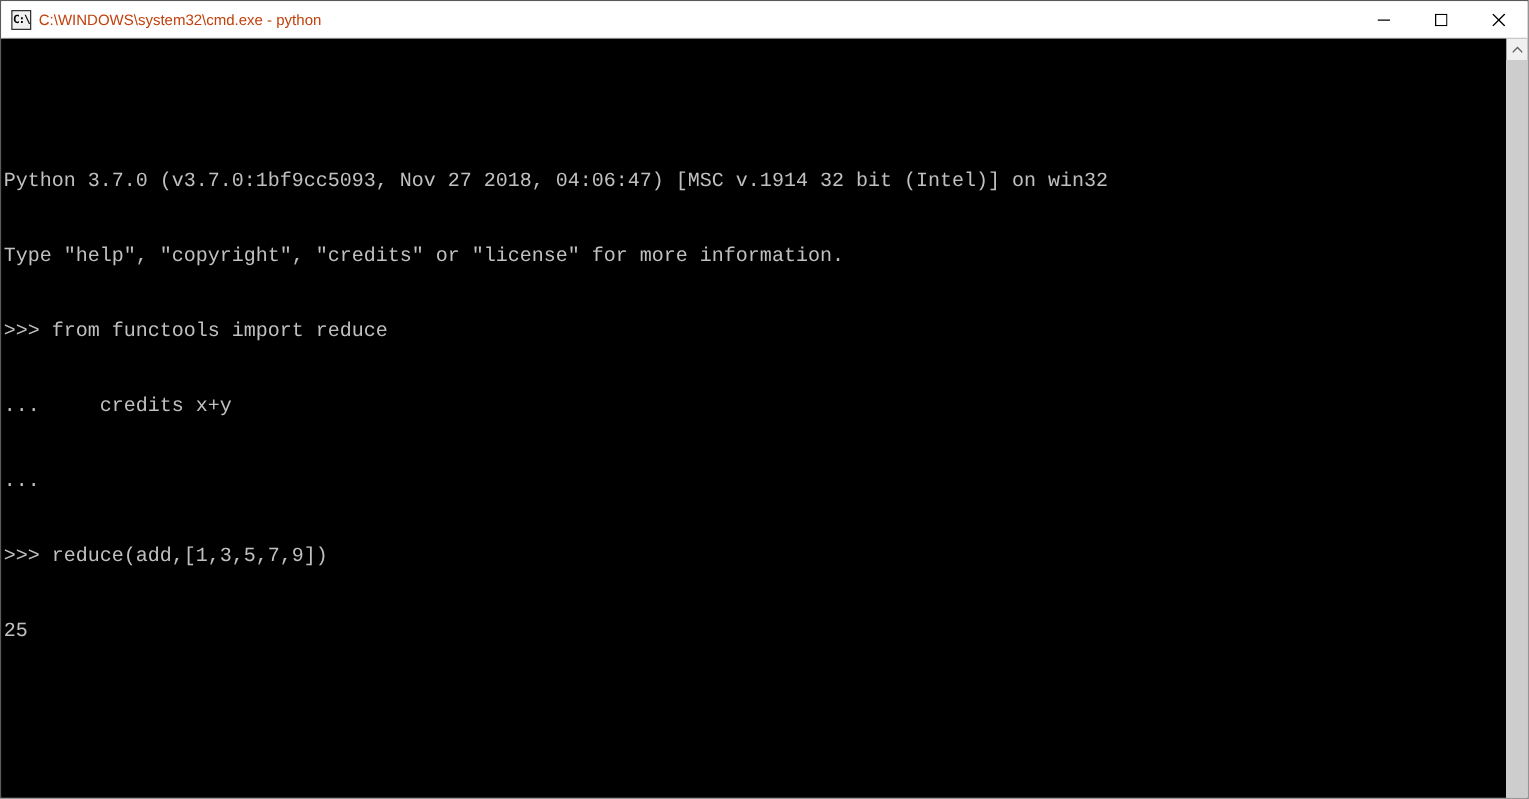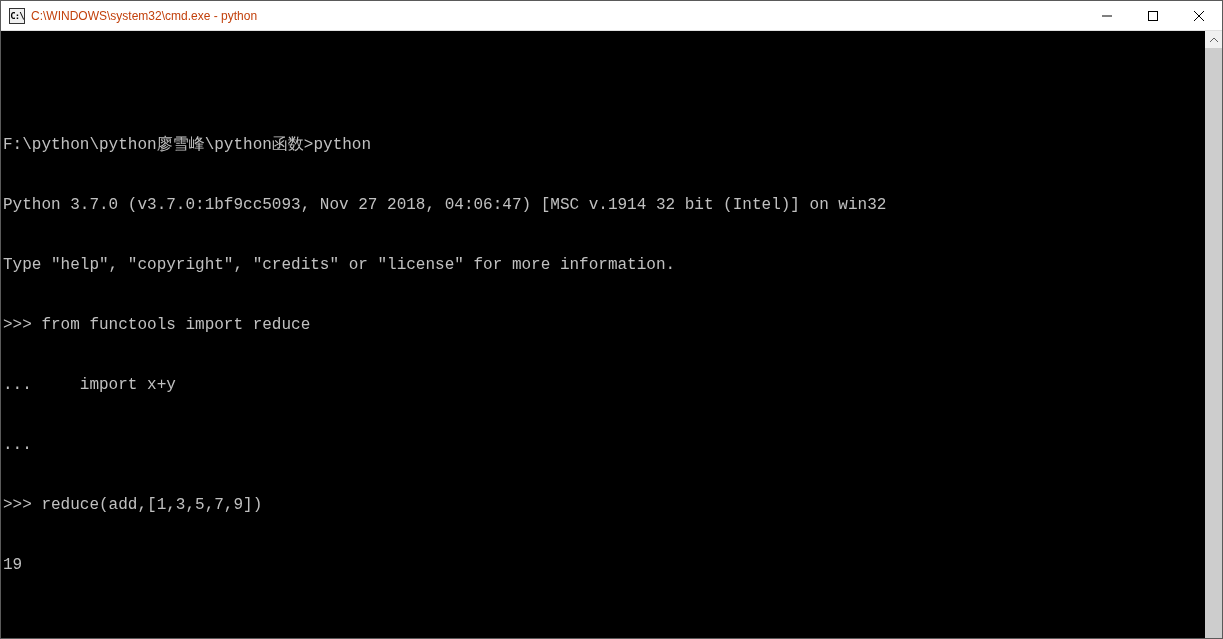--- a/index.html
+++ b/index.html
@@ -148,28 +148,27 @@
         <svg viewBox="0 0 10 10">
             <line x1="0" y1="0" x2="10" y2="10" stroke="#000" stroke-width="1"></line>
             <line x1="10" y1="0" x2="0" y2="10" stroke="#000" stroke-width="1"></line>
           </svg>
       </div>
     </div>
   </div>
   <div class="client-area">
     <div class="terminal">
       <div class="line"></div>
-      <div class="line">F:\python\python廖雪峰\python函数&gt;python</div>
       <div class="line">Python 3.7.0 (v3.7.0:1bf9cc5093, Nov 27 2018, 04:06:47) [MSC v.1914 32 bit (Intel)] on win32</div>
       <div class="line">Type "help", "copyright", "credits" or "license" for more information.</div>
       <div class="line">&gt;&gt;&gt; from functools import reduce</div>
-      <div class="line">...     import x+y</div>
+      <div class="line">...     credits x+y</div>
       <div class="line">...</div>
       <div class="line">&gt;&gt;&gt; reduce(add,[1,3,5,7,9])</div>
-      <div class="line">19</div>
+      <div class="line">25</div>
       
     </div>
     <div class="scrollbar">
       <div class="scroll-btn">
         <svg viewBox="0 0 8 8">
             <polyline points="0,6 4,2 8,6" fill="none" stroke="#606060" stroke-width="1"></polyline>
           </svg>
       </div>
       <div class="scroll-track">
         <div class="scroll-thumb"></div>

